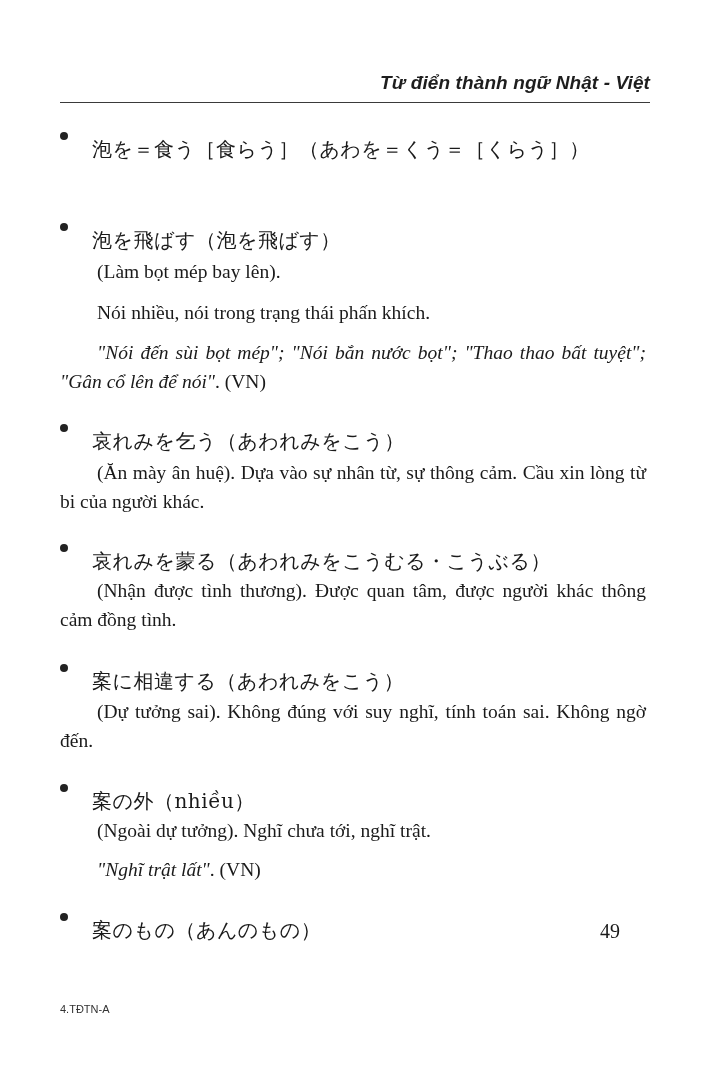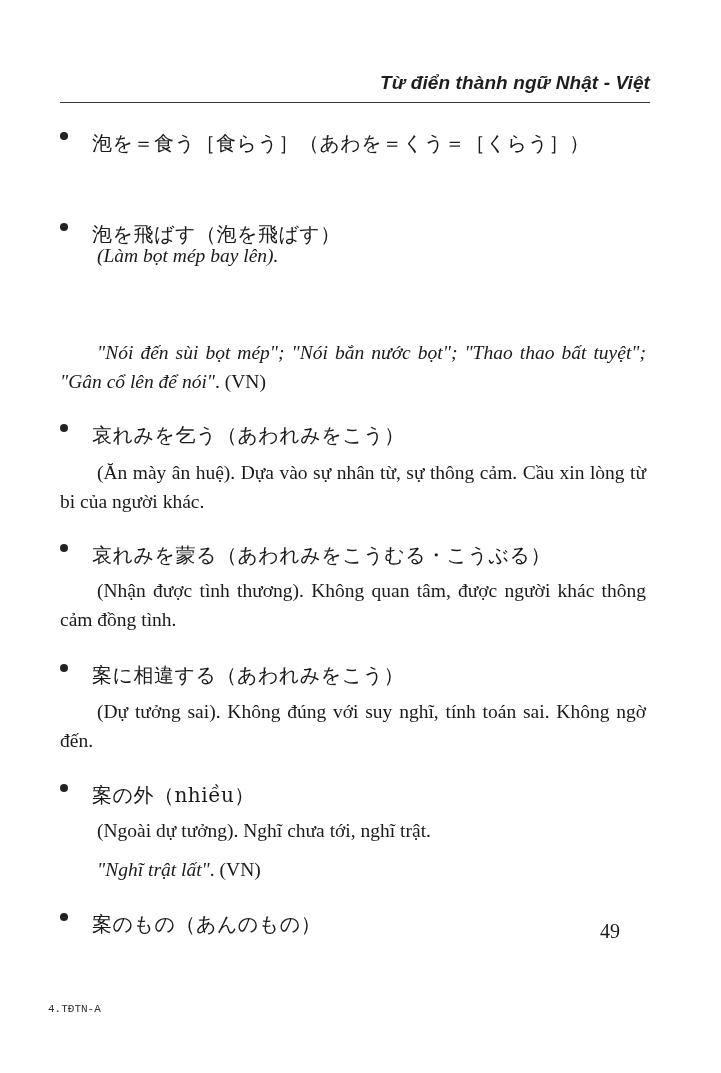--- a/index.html
+++ b/index.html
@@ -26,70 +26,71 @@
   .entry-head {
     position: absolute; left: 60px; width: 600px;
     font-size: 21px; line-height: 28px; white-space: nowrap;
     font-family: "DejaVu Serif", "Liberation Serif", serif;
     color: #1a1a1a;
   }
   .bullet {
     position: absolute; left: 0; top: 11px;
     width: 8px; height: 8px; border-radius: 50%; background: #222;
   }
-  .jp { position: absolute; left: 32px; top: 8px; font-size: 20px; letter-spacing: 0.5px; }
+  .jp { position: absolute; left: 32px; top: 14px; font-size: 20px; letter-spacing: 0.5px; }
   .para {
     position: absolute; left: 60px; width: 586px;
     font-size: 19.5px; line-height: 29px;
     text-align: justify; text-indent: 37px;
     color: #1a1a1a;
   }
   .para.indent-block { text-indent: 0; padding-left: 37px; width: 549px; }
   .it { font-style: italic; }
   .page-number {
     position: absolute; left: 600px; top: 920px; width: 46px;
     text-align: left; font-size: 20px; color: #1a1a1a;
   }
   .footer-code {
-    position: absolute; left: 48px; top: 1003px;
-    font-family: Liberation Mono, monospace;
+    position: absolute; left: 60px; top: 1003px;
+    font-family: Liberation Sans, sans-serif;
     font-size: 11px; color: #333;
   }
 </style>
 </head>
 <body>
 
 <div class="page">
 
   <div class="running-head">Từ điển thành ngữ Nhật - Việt</div>
   <div class="head-rule"></div>
 
   <div class="entry-head" style="top:121px;">
     <span class="bullet"></span>
     <span class="jp">泡を＝食う［食らう］（あわを＝くう＝［くらう］）</span>
   </div>
 
   <div class="entry-head" style="top:212px;">
     <span class="bullet"></span>
     <span class="jp">泡を飛ばす（泡を飛ばす）</span>
   </div>
-  <div class="para indent-block" style="top:241px;font-style:italic;">(Làm bọt mép bay lên).</div>
+  <div class="para indent-block" style="top:257px;">(Làm bọt mép bay lên).</div>
+  <div class="para indent-block" style="top:298px;">Nói nhiều, nói trong trạng thái phấn khích.</div>
   <div class="para" style="top:338px;"><span class="it">"Nói đến sùi bọt mép"; "Nói bắn nước bọt"; "Thao thao bất tuyệt"; "Gân cổ lên để nói"</span><span>. (VN)</span></div>
 
   <div class="entry-head" style="top:413px;">
     <span class="bullet"></span>
     <span class="jp">哀れみを乞う（あわれみをこう）</span>
   </div>
   <div class="para" style="top:458px;">(Ăn mày ân huệ). Dựa vào sự nhân từ, sự thông cảm. Cầu xin lòng từ bi của người khác.</div>
 
   <div class="entry-head" style="top:533px;">
     <span class="bullet"></span>
     <span class="jp">哀れみを蒙る（あわれみをこうむる・こうぶる）</span>
   </div>
-  <div class="para" style="top:576px;">(Nhận được tình thương). Không quan tâm, được người khác thông cảm đồng tình.</div>
+  <div class="para" style="top:576px;">(Nhận được tình thương). Được quan tâm, được người khác thông cảm đồng tình.</div>
 
   <div class="entry-head" style="top:653px;">
     <span class="bullet"></span>
     <span class="jp">案に相違する（あわれみをこう）</span>
   </div>
   <div class="para" style="top:697px;">(Dự tưởng sai). Không đúng với suy nghĩ, tính toán sai. Không ngờ đến.</div>
 
   <div class="entry-head" style="top:773px;">
     <span class="bullet"></span>
     <span class="jp">案の外（nhiều）</span>

